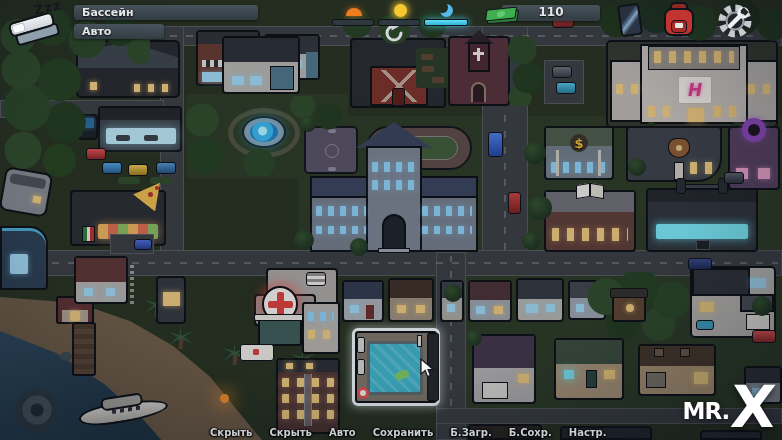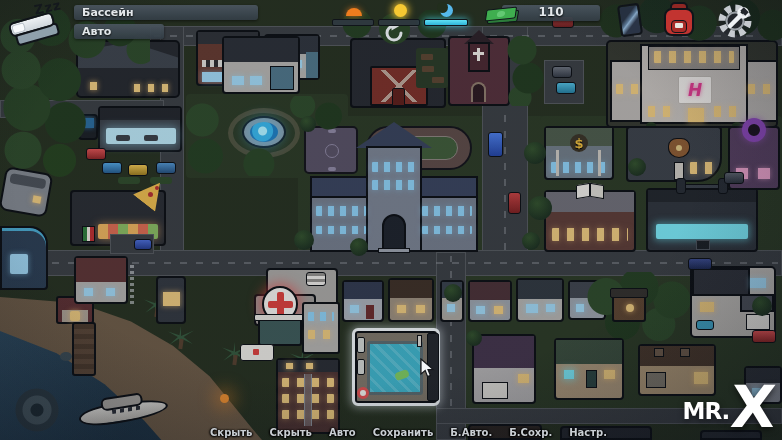--- a/index.html
+++ b/index.html
@@ -553,21 +553,21 @@
         <rect x="19.5" y="5" width="7" height="5" fill="#22262c"></rect>
       </g>
     </svg>
   </div>
 
   <div class="qmenu">
     <span class="qitem">Скрыть</span>
     <span class="qitem">Скрыть</span>
     <span class="qitem">Авто</span>
     <span class="qitem">Сохранить</span>
-    <span class="qitem">Б.Авто.</span>
+    <span class="qitem">Б.Загр.</span>
     <span class="qitem">Б.Сохр.</span>
     <span class="qitem">Настр.</span>
   </div>
 
   <div class="wm">
     <span class="p">MR.</span>
     <span class="x">X</span>
   </div>
 
 </div>

